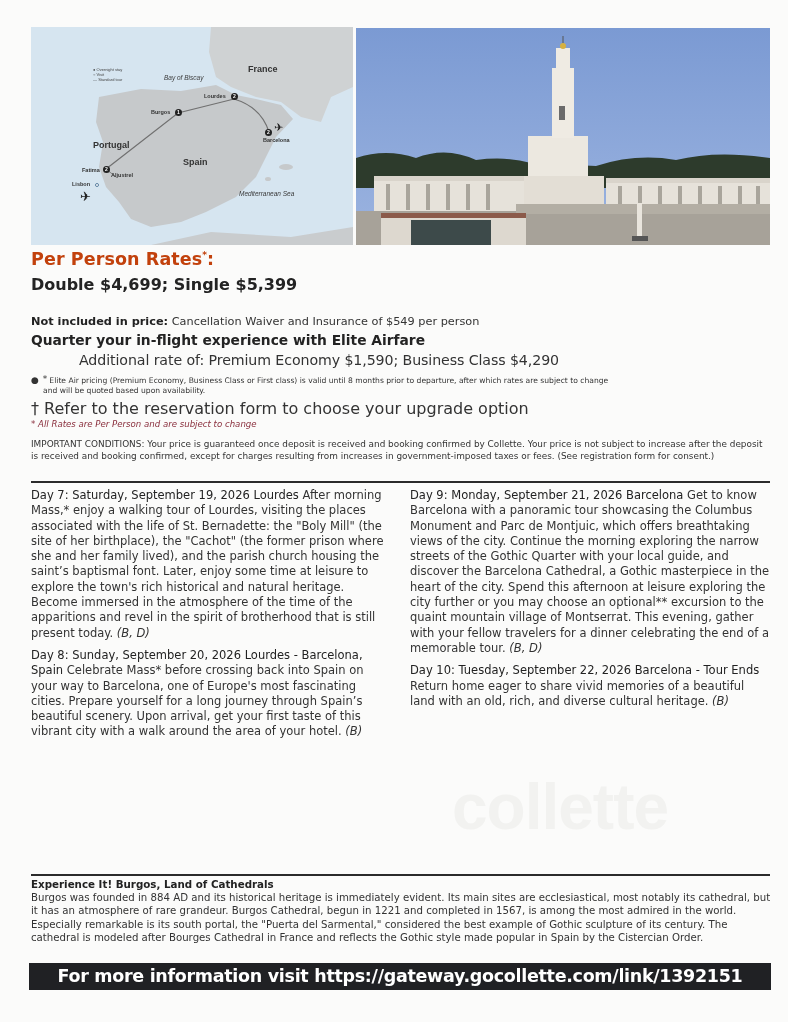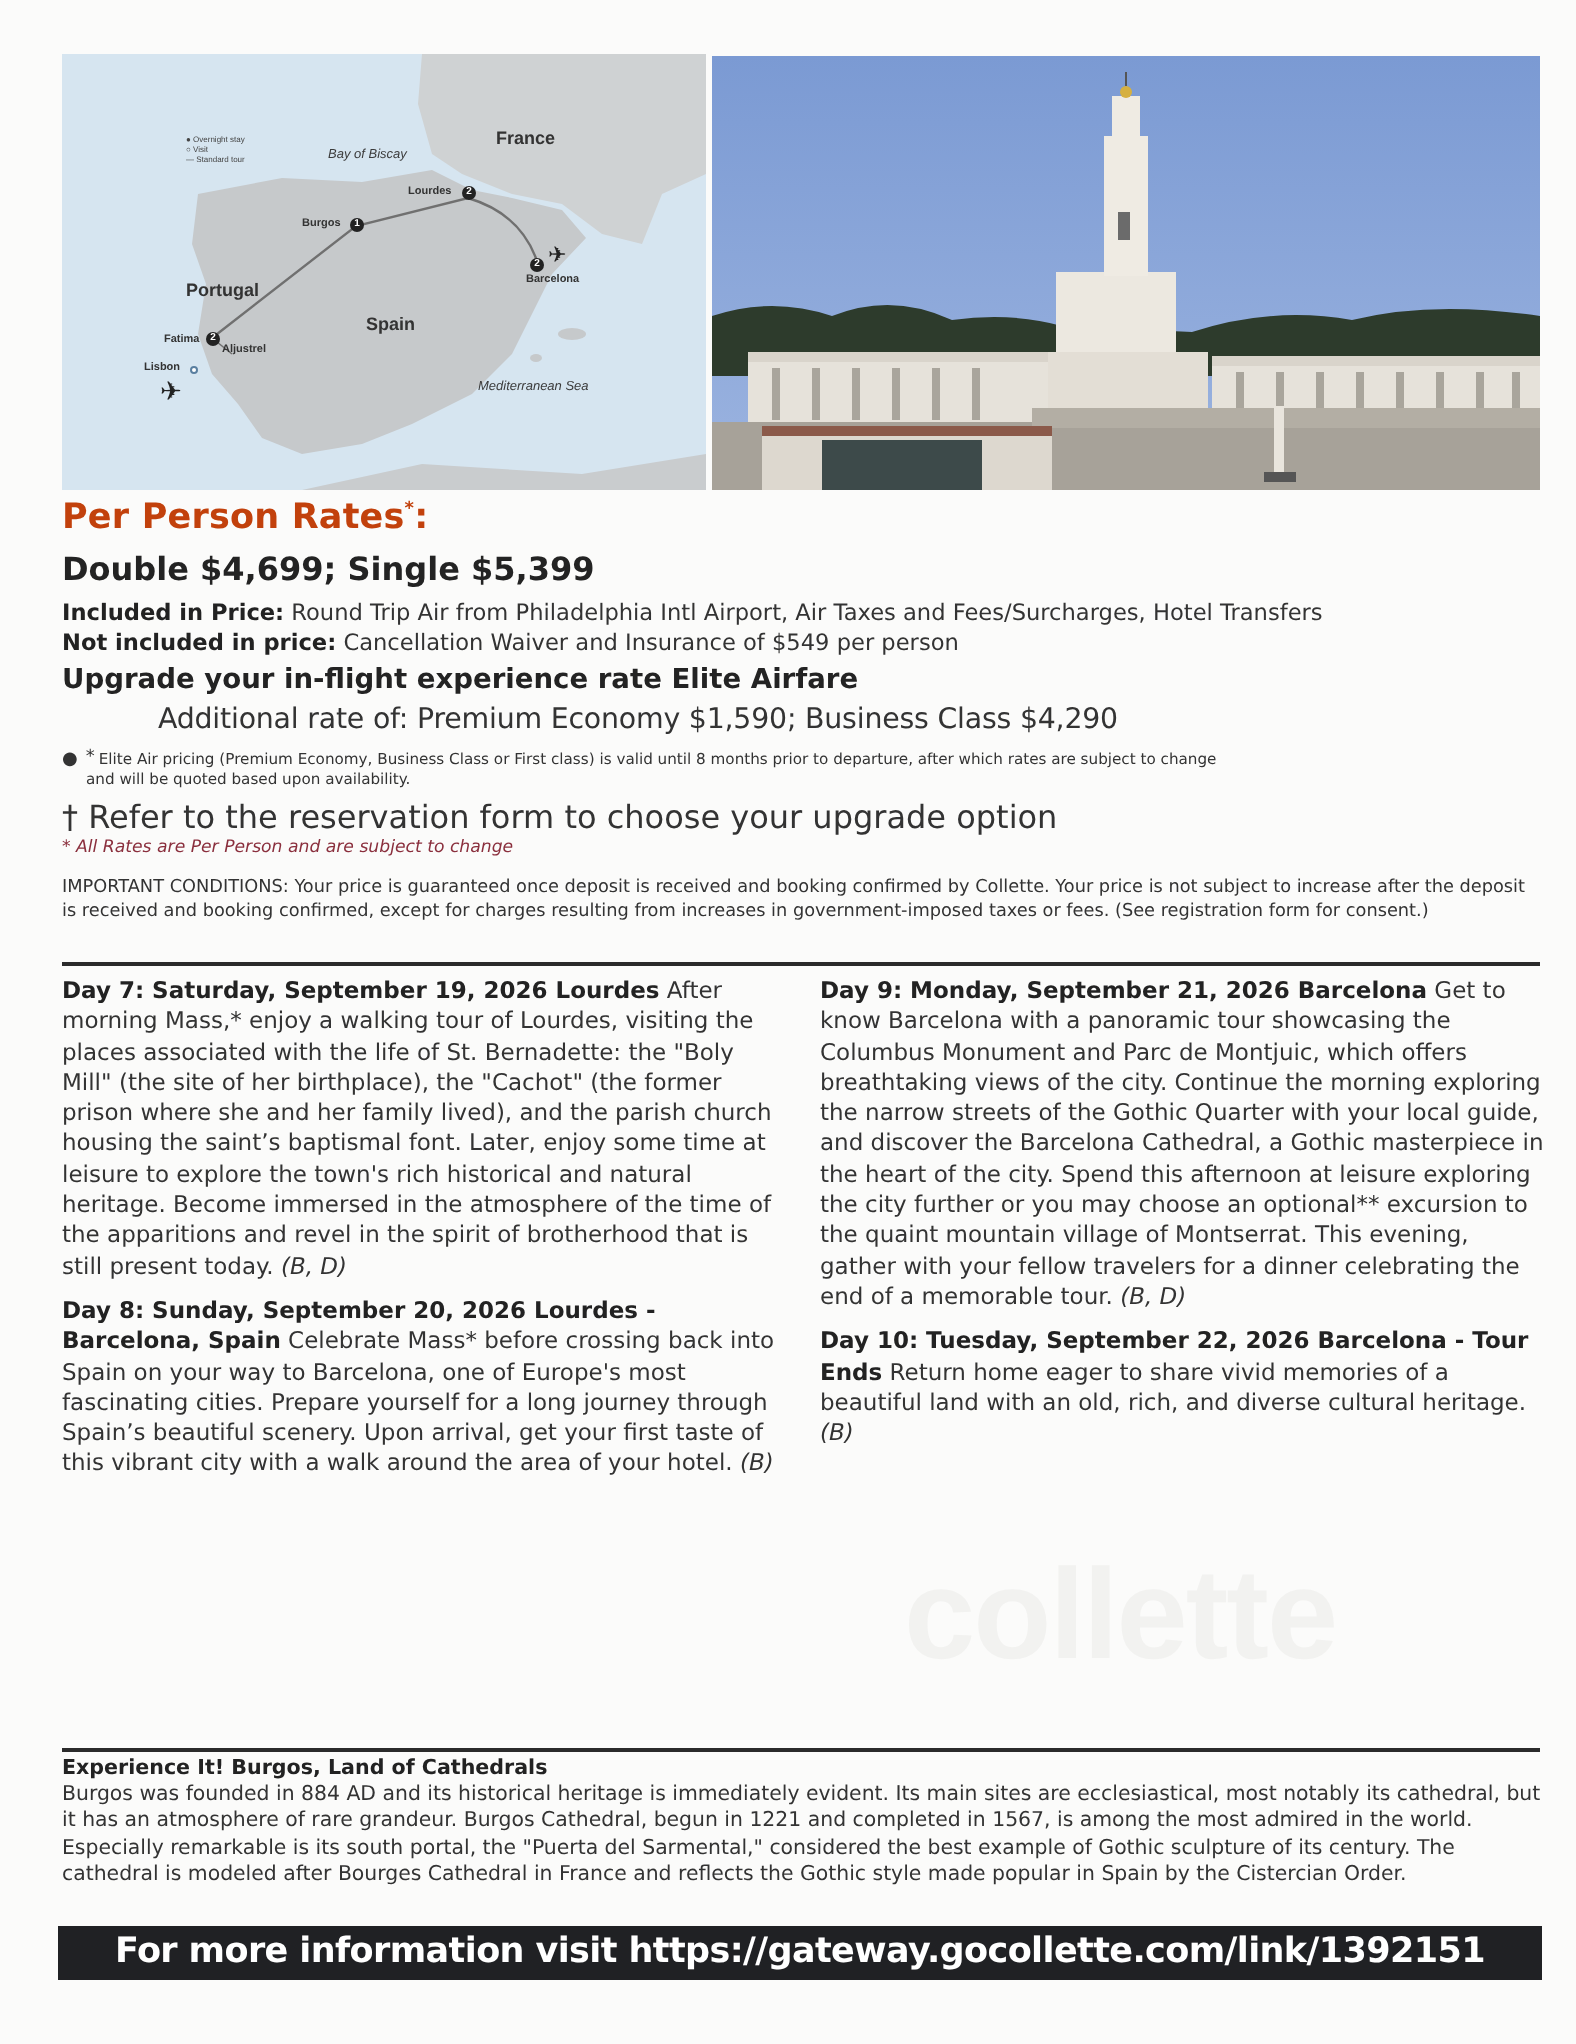--- a/index.html
+++ b/index.html
@@ -37,21 +37,21 @@
     .all-rates { position: absolute; left: 31px; top: 419px; font-size: 8.6px; font-style: italic; color: #8a2f3d; white-space: nowrap; }
     .conditions { position: absolute; left: 31px; top: 439px; width: 740px; font-size: 8.9px; color: #333; line-height: 11.5px; }
 
     .rule-thick { position: absolute; left: 31px; width: 739px; height: 2px; background: #2b2b2b; }
 
     
     .col { position: absolute; top: 488px; font-size: 11.5px; line-height: 15.3px; color: #333; }
     .col-left { left: 31px; width: 360px; }
     .col-right { left: 410px; width: 362px; }
     .day { margin-bottom: 7px; }
-    .day-head { font-weight: bold; color: #222; }
+    .day-head { font-weight: normal; color: #222; }
     .day-meals { font-style: italic; }
 
     .watermark { position: absolute; left: 452px; top: 770px; font-family: "Liberation Sans", sans-serif; font-size: 64px; font-weight: bold; color: #f2f2f0; letter-spacing: -1px; }
 
     
     .exp-title { position: absolute; left: 31px; top: 878px; font-weight: bold; font-size: 10.3px; color: #222; }
     .exp-body { position: absolute; left: 31px; top: 891px; width: 740px; font-size: 10.2px; line-height: 13.3px; color: #333; }
 
     
     .banner { position: absolute; left: 29px; top: 963px; width: 742px; height: 27px; background: #202124; color: #fff; font-family: "DejaVu Sans", sans-serif; font-weight: bold; font-size: 17.5px; line-height: 27px; text-align: center; letter-spacing: -0.3px; white-space: nowrap; overflow: hidden; }
@@ -162,28 +162,25 @@
       <rect x="281" y="175" width="5" height="35" fill="#e9e5dd"></rect>
       <rect x="276" y="208" width="16" height="5" fill="#555"></rect>
     </svg>
   </div>
 
   <div class="rates-title">
     <span>Per Person Rates</span><sup>*</sup><span>:</span>
   </div>
   <div class="rates-prices">Double $4,699; Single $5,399</div>
 
-  <div class="rates-line" style="top:300px;">
-    <b>Included in Price:</b><span> Round Trip Air from Philadelphia Intl Airport, Air Taxes and Fees/Surcharges, Hotel Transfers</span>
-  </div>
   <div class="rates-line" style="top:315px;">
     <b>Not included in price:</b><span> Cancellation Waiver and Insurance of $549 per person</span>
   </div>
 
-  <div class="upgrade-title">Upgrade your in-flight experience rate Elite Airfare</div>
+  <div class="upgrade-title">Quarter your in-flight experience with Elite Airfare</div>
   <div class="upgrade-rate">Additional rate of: Premium Economy $1,590; Business Class $4,290</div>
 
   <div class="fine-note">
     <span class="bullet">●</span><span class="star">*</span><span>Elite Air pricing (Premium Economy, Business Class or First class) is valid until 8 months prior to departure, after which rates are subject to change</span>
     <span class="indent">and will be quoted based upon availability.</span>
   </div>
   <div class="dagger-note">† Refer to the reservation form to choose your upgrade option</div>
   <div class="all-rates">* All Rates are Per Person and are subject to change</div>
   <div class="conditions">IMPORTANT CONDITIONS: Your price is guaranteed once deposit is received and booking confirmed by Collette. Your price is not subject to increase after the deposit is received and booking confirmed, except for charges resulting from increases in government-imposed taxes or fees. (See registration form for consent.)</div>
 

